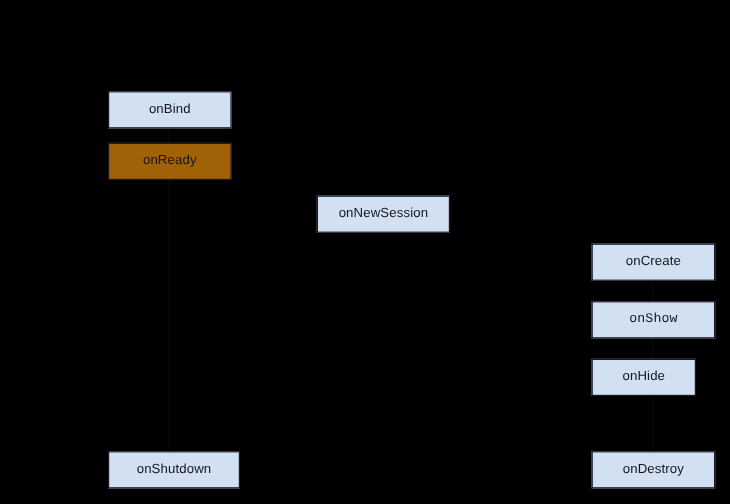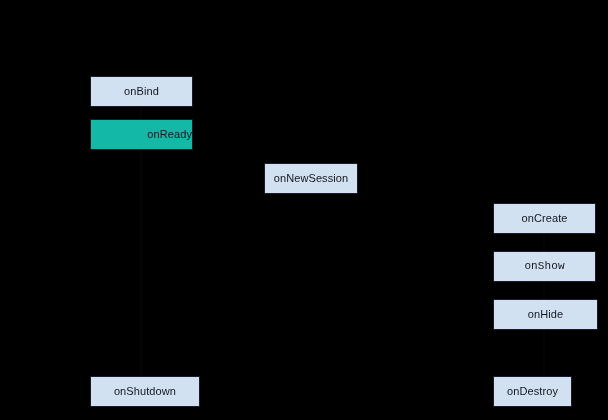--- a/index.html
+++ b/index.html
@@ -54,36 +54,36 @@
       <line x1="141" y1="150" x2="141" y2="376" stroke="#0b0b0f" stroke-width="1"></line>
       <line x1="544" y1="234" x2="544" y2="251" stroke="#0b0b0f" stroke-width="1"></line>
       <line x1="544" y1="282" x2="544" y2="299" stroke="#0b0b0f" stroke-width="1"></line>
       <line x1="544" y1="330" x2="544" y2="376" stroke="#0b0b0f" stroke-width="1"></line>
     </svg>
 
   <div id="nodes">
       <div class="node" style="left: 90px; top: 76px; width: 103px; height: 31px; background: rgb(209, 225, 242); border-color: rgb(26, 26, 40); color: rgb(22, 22, 28);">
         <span class="node-label">onBind</span>
       </div>
-      <div class="node" style="left: 90px; top: 119px; width: 103px; height: 31px; background: #14b8a6; border-color: rgb(26, 26, 40); color: rgb(22, 22, 28); justify-content: flex-end;">
+      <div class="node" style="left: 90px; top: 119px; width: 103px; height: 31px; background: #a16207; border-color: rgb(26, 26, 40); color: rgb(22, 22, 28);">
         <span class="node-label">onReady</span>
       </div>
-      <div class="node" style="left: 264px; top: 163px; width: 94px; height: 31px; background: rgb(209, 225, 242); border-color: rgb(26, 26, 40); color: rgb(22, 22, 28);">
+      <div class="node" style="left: 264px; top: 163px; width: 111px; height: 31px; background: rgb(209, 225, 242); border-color: rgb(26, 26, 40); color: rgb(22, 22, 28);">
         <span class="node-label">onNewSession</span>
       </div>
       <div class="node" style="left: 493px; top: 203px; width: 103px; height: 31px; background: rgb(209, 225, 242); border-color: rgb(26, 26, 40); color: rgb(22, 22, 28);">
         <span class="node-label">onCreate</span>
       </div>
       <div class="node" style="left: 493px; top: 251px; width: 103px; height: 31px; background: rgb(209, 225, 242); border-color: rgb(26, 26, 40); color: rgb(22, 22, 28); font-family: Liberation Mono, monospace;">
         <span class="node-label">onShow</span>
       </div>
-      <div class="node" style="left: 493px; top: 299px; width: 105px; height: 31px; background: rgb(209, 225, 242); border-color: rgb(26, 26, 40); color: rgb(22, 22, 28);">
+      <div class="node" style="left: 493px; top: 299px; width: 87px; height: 31px; background: rgb(209, 225, 242); border-color: rgb(26, 26, 40); color: rgb(22, 22, 28);">
         <span class="node-label">onHide</span>
       </div>
       <div class="node" style="left: 90px; top: 376px; width: 110px; height: 31px; background: rgb(209, 225, 242); border-color: rgb(26, 26, 40); color: rgb(22, 22, 28);">
         <span class="node-label">onShutdown</span>
       </div>
-      <div class="node" style="left: 493px; top: 376px; width: 79px; height: 31px; background: rgb(209, 225, 242); border-color: rgb(26, 26, 40); color: rgb(22, 22, 28);">
+      <div class="node" style="left: 493px; top: 376px; width: 103px; height: 31px; background: rgb(209, 225, 242); border-color: rgb(26, 26, 40); color: rgb(22, 22, 28);">
         <span class="node-label">onDestroy</span>
       </div>
     </div>
 
 </div>
 
 </body></html>

